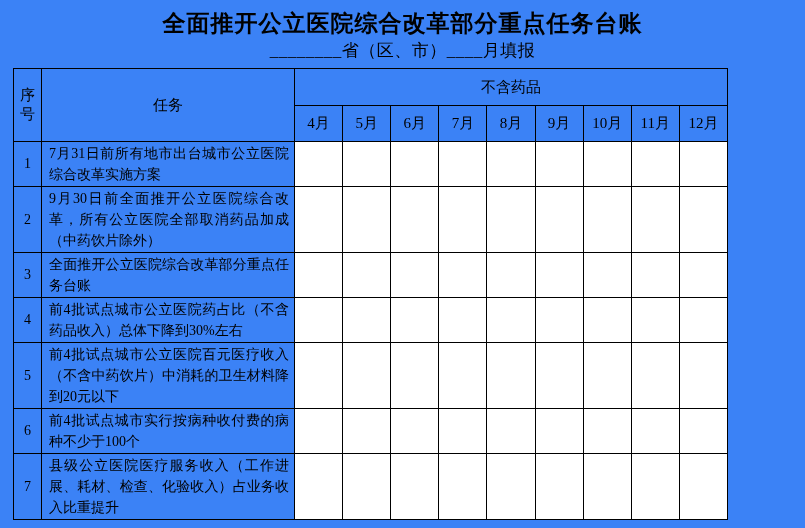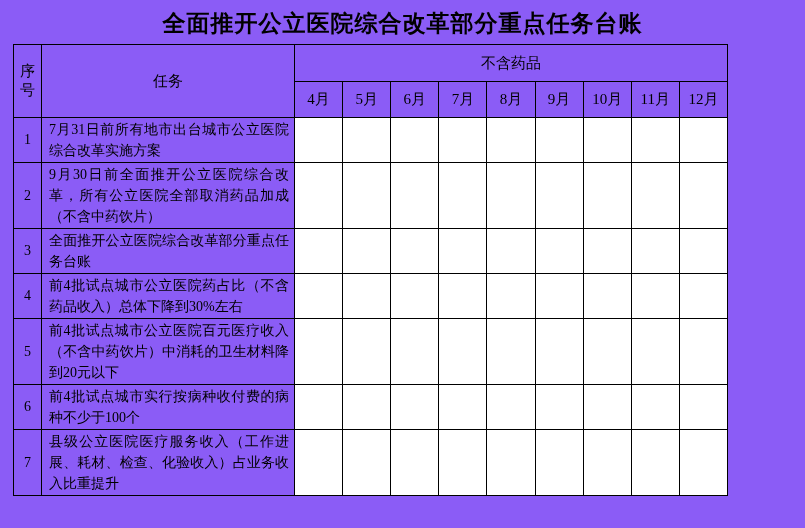--- a/index.html
+++ b/index.html
@@ -1,19 +1,19 @@
 <!DOCTYPE html>
 <html><head>
 <meta charset="utf-8">
 <style>
   html,body { margin:0; padding:0; background:#fff; }
   .page {
     position:relative;
     width:805px; height:528px;
-    background:#8b5cf6;
+    background:#3b82f6;
     color:#000;
     font-family:"Liberation Serif","DejaVu Serif",serif;
     overflow:hidden;
   }
   .title {
     text-align:center;
     font-family:"DejaVu Sans","Liberation Sans",sans-serif;
     font-weight:bold;
     font-size:23px;
     letter-spacing:1px;
@@ -60,20 +60,21 @@
     text-justify:inter-ideograph;
     word-break:break-all;
   }
   td.progress-cell { background:#fff; }
 </style>
 </head>
 <body>
 
 <div class="page">
   <div class="title">全面推开公立医院综合改革部分重点任务台账</div>
+  <div class="subtitle">________省（区、市）____月填报</div>
 
   <table class="ledger">
     <colgroup id="ledger-cols">
       <col style="width:28px">
       <col style="width:253px">
     <col>
         <col>
         <col>
         <col>
         <col>
@@ -109,21 +110,21 @@
           <td class="progress-cell"></td>
           <td class="progress-cell"></td>
           <td class="progress-cell"></td>
           <td class="progress-cell"></td>
           <td class="progress-cell"></td>
           <td class="progress-cell"></td>
           <td class="progress-cell"></td>
         </tr>
         <tr>
           <td class="no-cell">2</td>
-          <td class="task-cell">9月30日前全面推开公立医院综合改革，所有公立医院全部取消药品加成（不含中药饮片）</td>
+          <td class="task-cell">9月30日前全面推开公立医院综合改革，所有公立医院全部取消药品加成（中药饮片除外）</td>
           <td class="progress-cell"></td>
           <td class="progress-cell"></td>
           <td class="progress-cell"></td>
           <td class="progress-cell"></td>
           <td class="progress-cell"></td>
           <td class="progress-cell"></td>
           <td class="progress-cell"></td>
           <td class="progress-cell"></td>
           <td class="progress-cell"></td>
         </tr>

